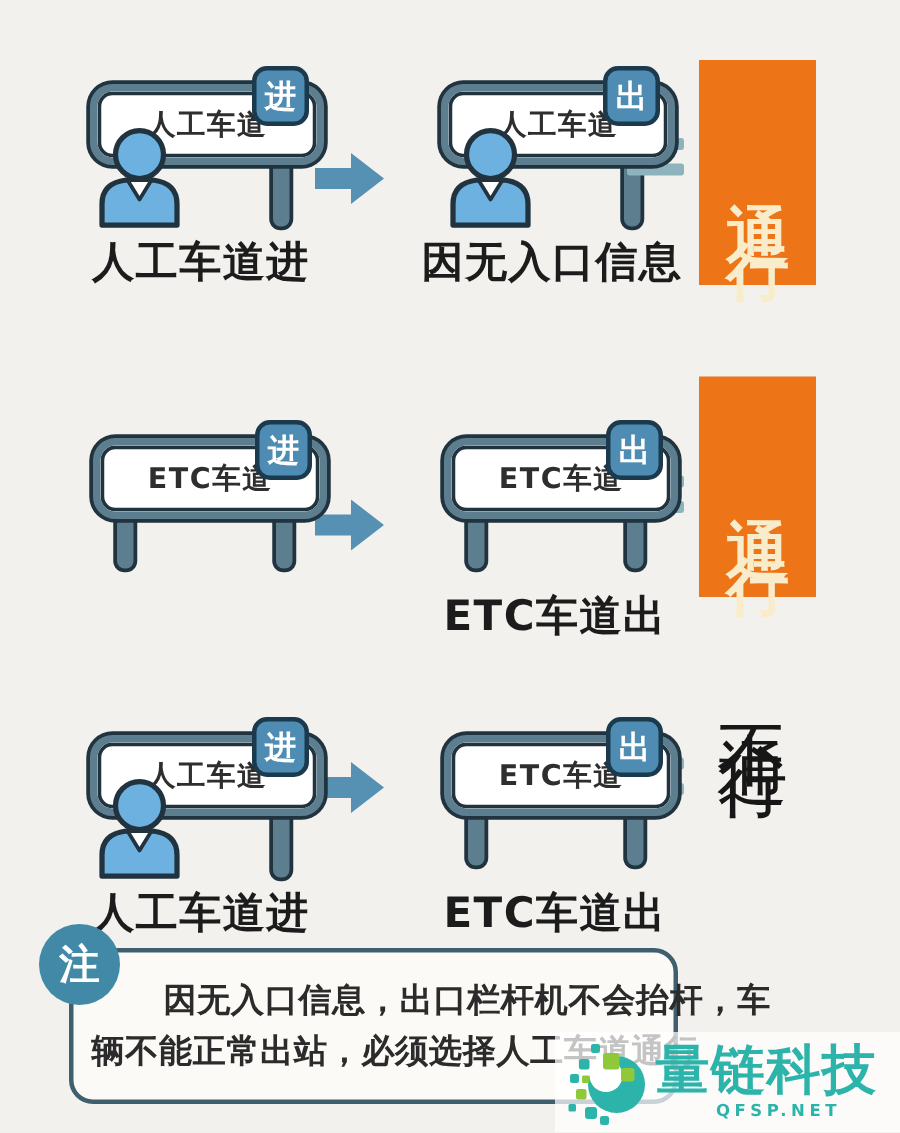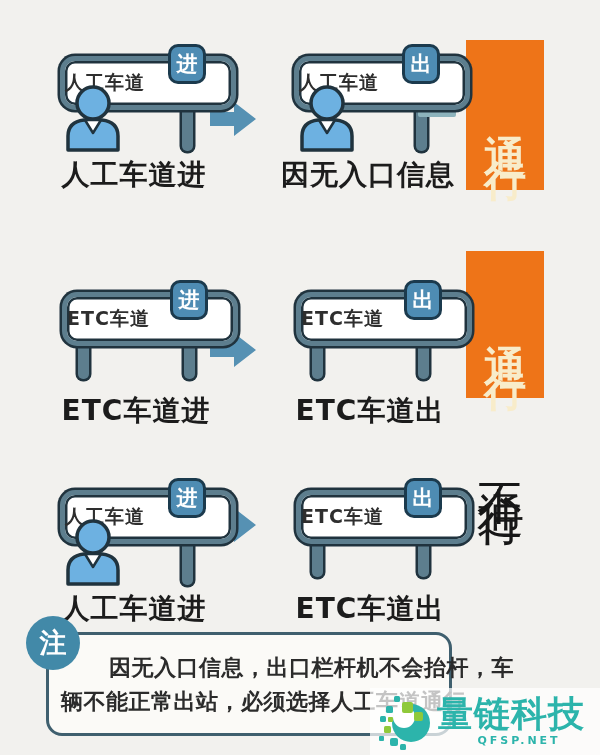--- a/index.html
+++ b/index.html
@@ -12,24 +12,24 @@
   
   .station { position:absolute; width:200px; height:185px; }
   .s-r1l { left:56px;  top:44px; }
   .s-r1r { left:290px; top:44px; }
   .s-r2l { left:58px;  top:280px; }
   .s-r2r { left:292px; top:280px; }
   .s-r3l { left:56px;  top:478px; }
   .s-r3r { left:292px; top:478px; }
 
   .frame {
-    position:absolute; left:4px; top:12px; width:176px; height:54px;
+    position:absolute; left:4px; top:12px; width:156px; height:54px;
     background:#ffffff; border:5px solid #5d7e8e; border-radius:15px;
     box-shadow:0 0 0 2.5px #20333e, inset 0 0 0 2.5px #20333e;
-    display:flex; align-items:center; justify-content:flex-start; z-index:1;
+    display:flex; align-items:center; justify-content:center; z-index:1;
   }
   .sign-label {
     font-size:19px; font-weight:600; color:#2e2e2e; letter-spacing:1px;
     white-space:nowrap;
   }
   .badge {
     position:absolute; left:112px; top:0; width:38px; height:40px;
     background:#4e8cb3; border:3px solid #1b3a4d; border-radius:10px;
     color:#ffffff; font-size:21px; font-weight:700;
     display:flex; align-items:center; justify-content:center; z-index:3;
@@ -155,21 +155,20 @@
 
   <div class="result-pass p-r1">通行</div>
 
   <div class="station s-r2l">
     <div class="badge">进</div>
     <div class="frame">
       <span class="sign-label">ETC车道</span>
     </div>
     <div class="leg leg-e1"></div>
     <div class="leg leg-e2"></div>
-    <div class="caption">ETC车道进</div>
   </div>
 
   <svg class="arrow a-r2" width="46" height="34" viewBox="0 0 46 34">
     <polygon points="0,10 24,10 24,0 46,17 24,34 24,24 0,24" fill="#5691b3"></polygon>
   </svg>
 
   <div class="station s-r2r">
     <div class="badge">出</div>
     <div class="frame">
       <span class="sign-label">ETC车道</span>

